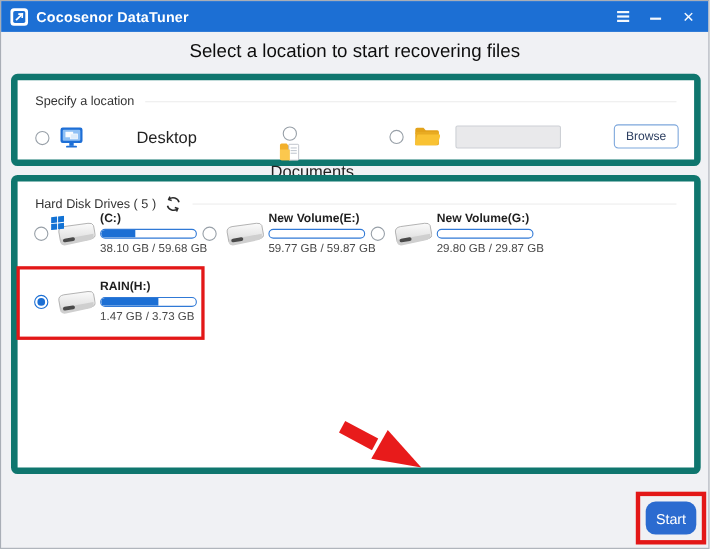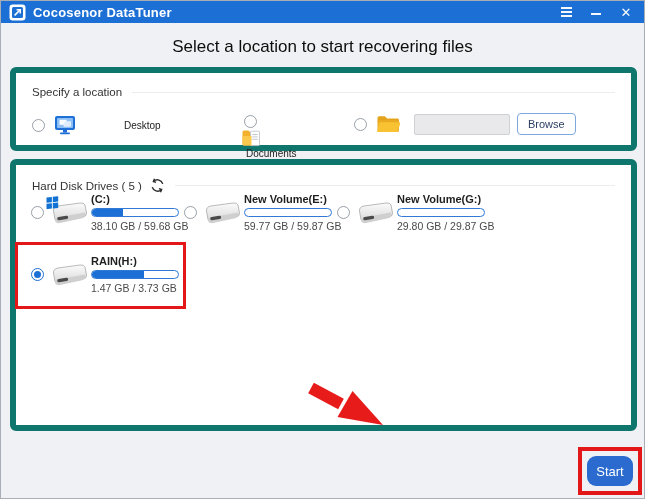--- a/index.html
+++ b/index.html
@@ -6,21 +6,21 @@
   html,body { width:645px; height:499px; }
   body {
     font-family:"Liberation Sans", sans-serif;
     background:#f0f1f4;
     position:relative;
     overflow:hidden;
     border:1px solid #a9aeb6;
   }
   
   .titlebar {
-    position:absolute; left:0; top:0; right:0; height:22px;
+    position:absolute; left:0; top:0; right:0; height:28px;
     background:#1c6fd4;
     display:flex; align-items:center;
     padding:0 8px;
   }
   .app-icon { width:17px; height:17px; margin-right:7px; display:block; }
   .win-title { color:#ffffff; font-size:13px; font-weight:600; letter-spacing:.2px; }
   .win-controls { margin-left:auto; display:flex; align-items:center; gap:10px; }
   .ctrl { width:20px; height:20px; display:flex; align-items:center; justify-content:center; cursor:pointer; }
   .menu-lines { display:flex; flex-direction:column; gap:2.5px; }
   .menu-lines i { display:block; width:11px; height:1.6px; background:rgba(255,255,255,.95); }
@@ -56,31 +56,32 @@
     width:13px; height:13px; border-radius:50%;
     border:1px solid #98a0a8; background:#fff; flex:0 0 13px;
     position:relative; cursor:pointer;
   }
   .radio.checked { border:1.5px solid #1c6fd4; }
   .radio.checked::after {
     content:""; position:absolute; left:2px; top:2px; width:7px; height:7px;
     border-radius:50%; background:#1c6fd4;
   }
   .opt-icon { margin:0 7px 0 9px; display:flex; }
-  .opt-label { font-size:10px; color:#222;padding-left:41px; }
+  .opt-label { font-size:15px; color:#222;padding-left:41px; }
   .path-input {
     width:96px; height:21px; margin:0 7px 0 7px;
     background:#e9e9eb; border:1px solid #cdd0d5; border-radius:2px;
     font-size:11px; padding:0 5px; color:#333;
   }
   .browse-btn {
     height:22px; padding:0 10px;
     background:#fff; border:1px solid #7da7dc; border-radius:4px;
     color:#2c3e60; font-size:11px; cursor:pointer;
     font-family:"Liberation Sans", sans-serif;
+    margin-left:41px;
   }
   
   .tiles-row { position:absolute; left:15px; right:6px; display:flex; }
   .row-1 { top:28px; }
   .row-2 { top:90px; }
   .tile { width:153px; display:flex; align-items:center; cursor:pointer; }
   .tile .radio { margin-right:3px; }
   .drive-icon { position:relative; width:40px; height:28px; margin-right:4px; flex:0 0 40px; }
   .win-badge { position:absolute; left:-1px; top:-3px; }
   .tile-col { display:flex; flex-direction:column; }

